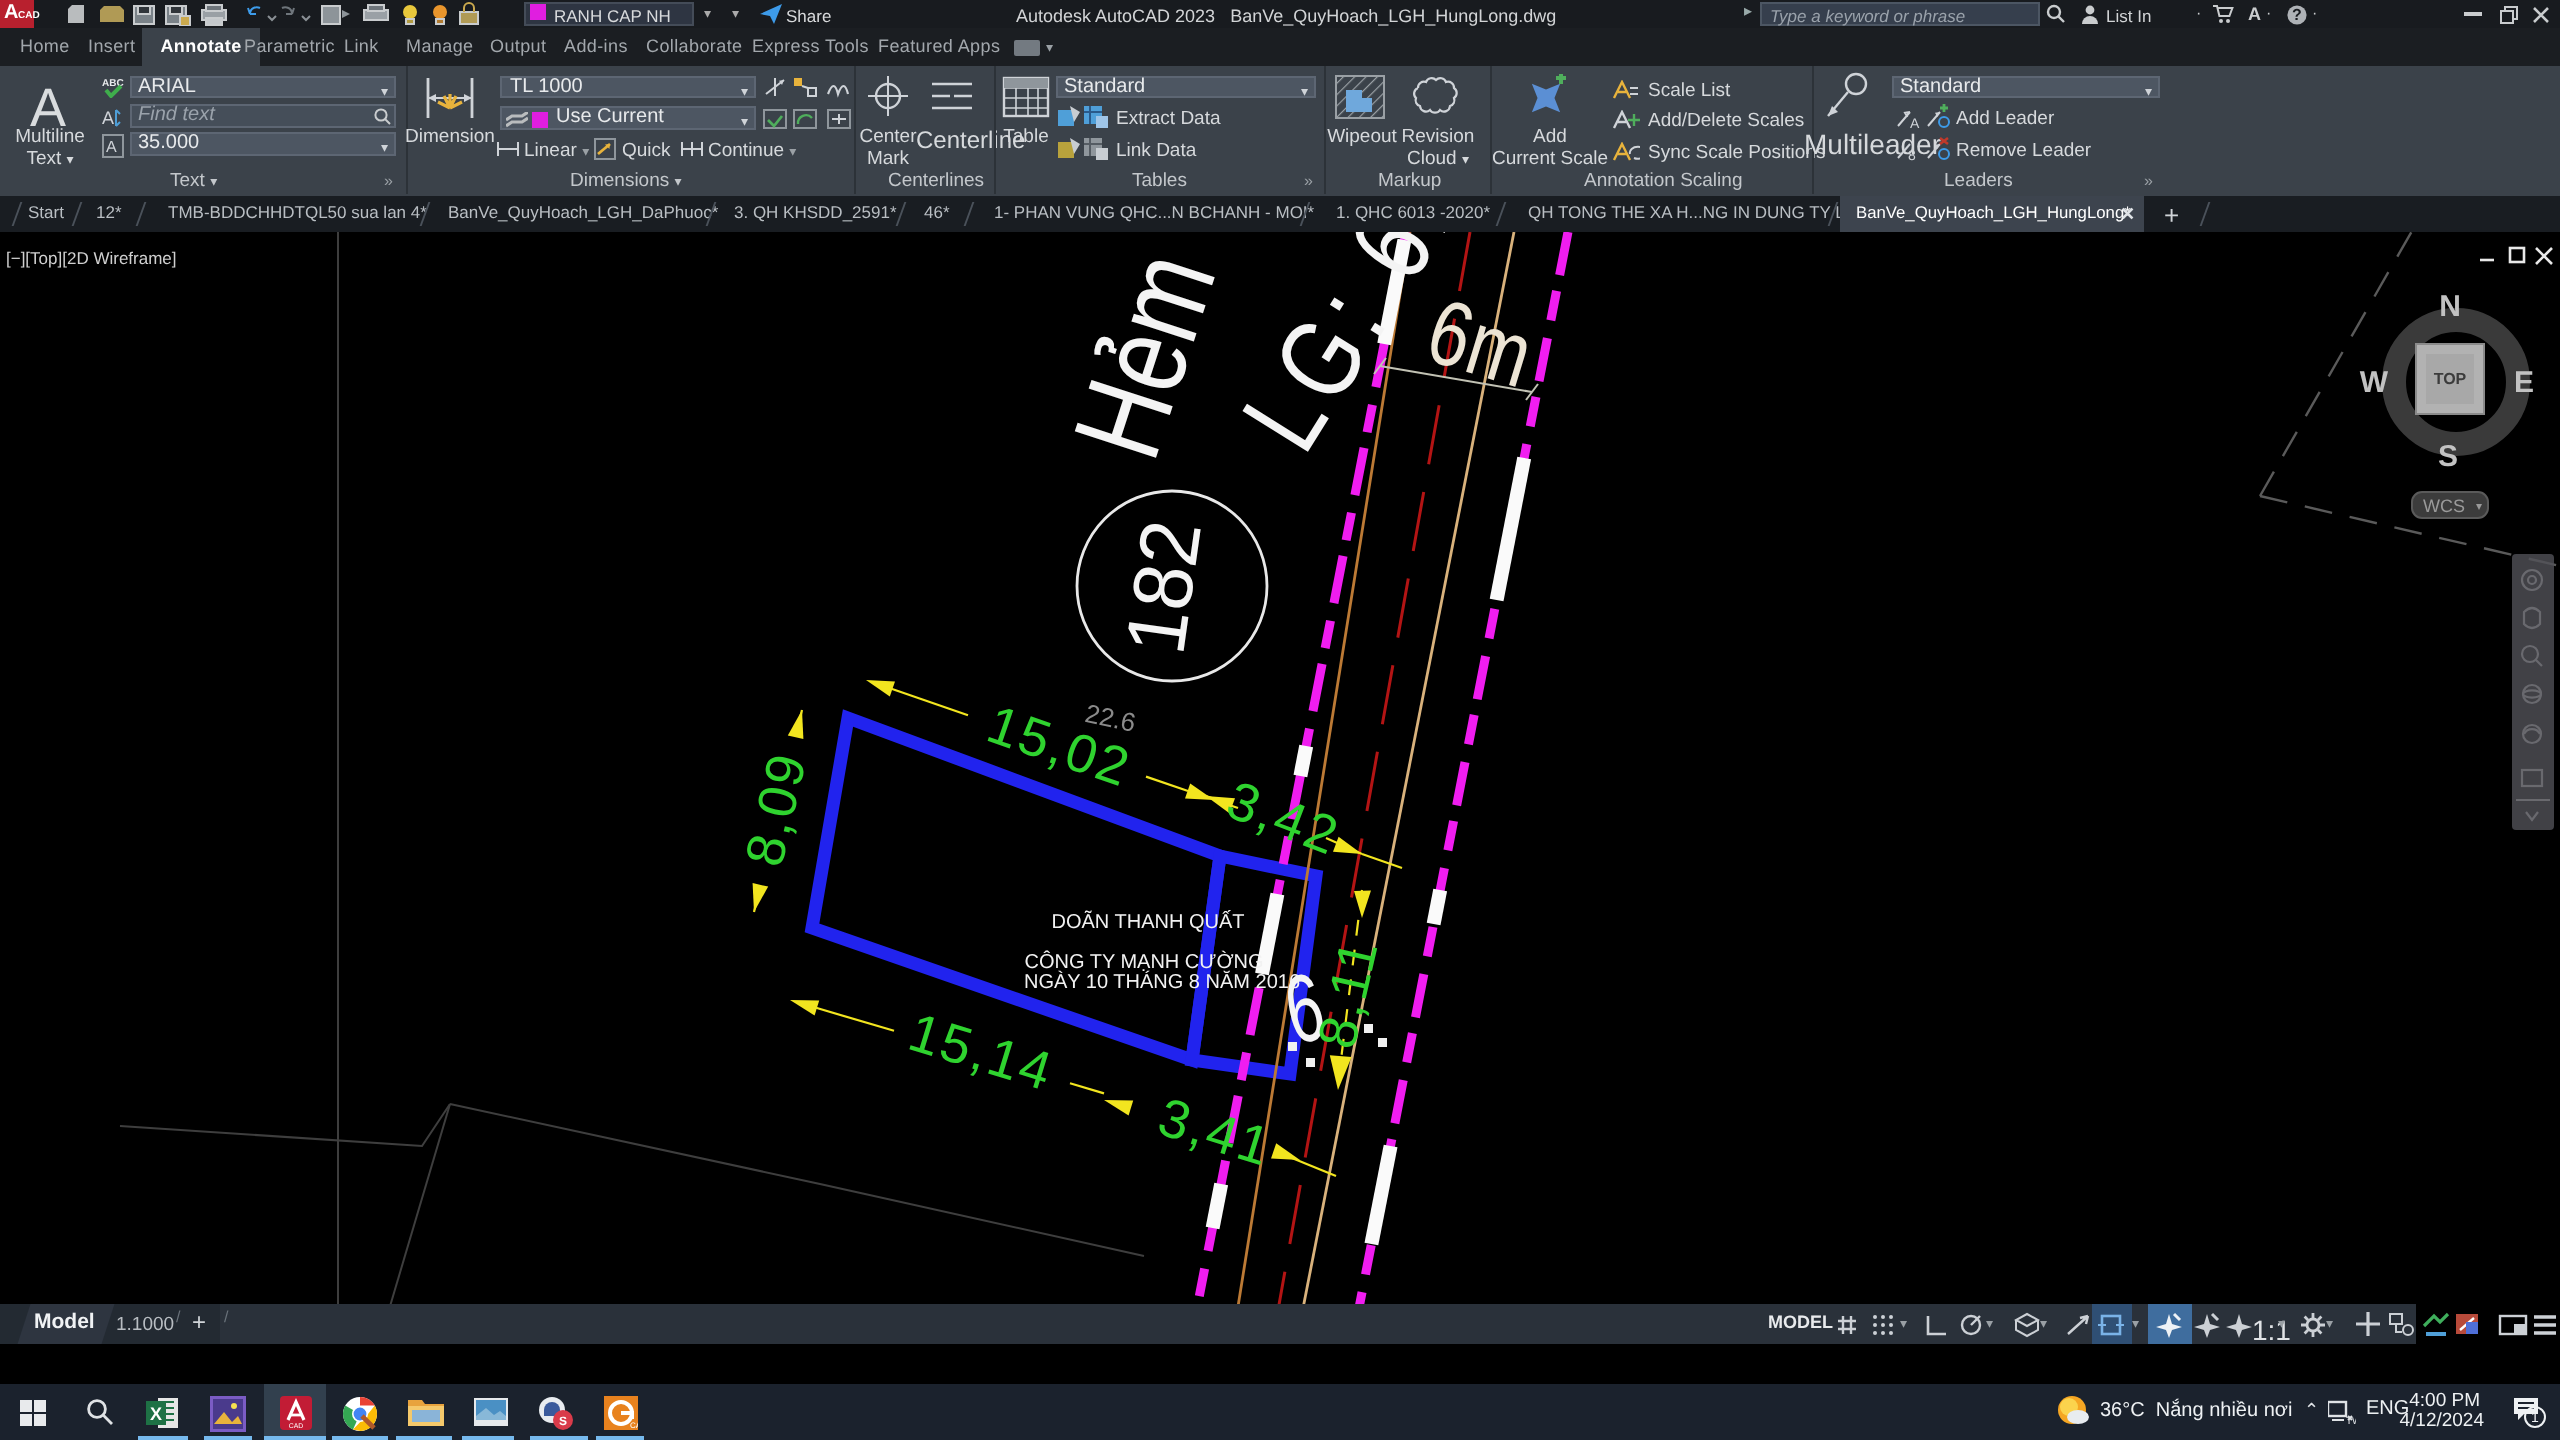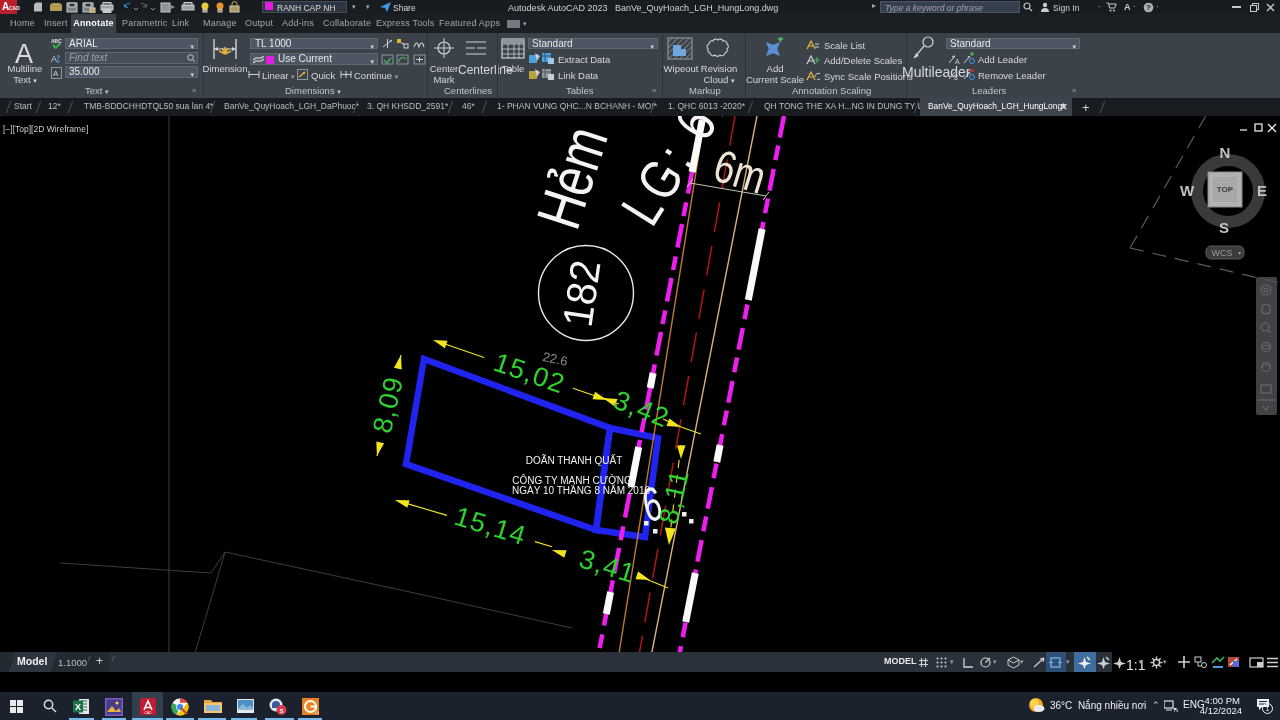--- a/index.html
+++ b/index.html
@@ -21,21 +21,21 @@
 .iclabel{position:absolute;font-size:9.5px;color:#d6d9dc;text-align:center;white-space:nowrap}
 .sml{position:absolute;font-size:9.5px;color:#d6d9dc;white-space:nowrap}
 
 #filetabs{position:absolute;left:0;top:98px;width:1280px;height:18px;background:#191d22;color:#b9bec3;font-size:8.5px}
 .ftab{position:absolute;top:0;height:18px;line-height:17px;white-space:nowrap}
 .fsep{position:absolute;top:3px;width:1px;height:12px;background:#4a515a;transform:skewX(-20deg)}
 #ftact{position:absolute;top:0;height:18px;background:#3d444e;color:#fff;font-weight:normal;line-height:17px}
 
 #canvas{position:absolute;left:0;top:116px}
 
-#statusbar{position:absolute;left:0;top:652px;width:1112px;height:20px;background:#2a313a;color:#ccd0d5;font-size:10px}
+#statusbar{position:absolute;left:0;top:652px;width:1208px;height:20px;background:#2a313a;color:#ccd0d5;font-size:10px}
 
 #taskbar{position:absolute;left:0;top:692px;width:1280px;height:28px;background:#1b222d;color:#e8eaec}
 </style>
 </head>
 <body>
 <div id="root">
 
 <div id="titlebar">
 
   <div class="abs" style="left:0;top:0;width:17px;height:14px;background:#b8202e"></div>
@@ -87,21 +87,21 @@
   <div class="abs" style="left:880px;top:1px;width:140px;height:12px;background:#363f4d;border:1px solid #4c5663"></div>
   <div class="abs" style="left:885px;top:2.5px;font-size:8.5px;font-style:italic;color:#9aa2ab">Type a keyword or phrase</div>
   <svg class="abs" style="left:1023px;top:2px" width="10" height="10" viewBox="0 0 10 10">
         <circle cx="4" cy="4" r="3" fill="none" stroke="#c9ccce" stroke-width="1.2"></circle>
         <path d="M6.3 6.3 L9 9" stroke="#c9ccce" stroke-width="1.2"></path>
       </svg>
   <svg class="abs" style="left:1040px;top:2px" width="10" height="10" viewBox="0 0 10 10">
         <circle cx="5" cy="3" r="2.2" fill="#c9ccce"></circle>
         <path d="M1 10 a4 4 0 0 1 8 0" fill="#c9ccce"></path>
       </svg>
-  <div class="abs" style="left:1053px;top:2.5px;font-size:8.5px;color:#d2d4d6">Sign In</div>
+  <div class="abs" style="left:1053px;top:2.5px;font-size:8.5px;color:#d2d4d6">List In</div>
   <div class="abs" style="left:1098px;top:2px;font-size:8px;color:#c9ccce">·</div>
   <svg class="abs" style="left:1106px;top:2px" width="11" height="10" viewBox="0 0 11 10">
         <path d="M0.5 1 h2 l1.2 5 h5 l1.5-4 h-7" fill="none" stroke="#c9ccce" stroke-width="1"></path>
         <circle cx="4.5" cy="8.5" r="1" fill="#c9ccce"></circle>
         <circle cx="8" cy="8.5" r="1" fill="#c9ccce"></circle>
       </svg>
   <div class="abs" style="left:1124px;top:1.5px;font-size:9px;font-weight:bold;color:#c9ccce">A</div>
   <div class="abs" style="left:1133px;top:2px;font-size:8px;color:#c9ccce">·</div>
   <svg class="abs" style="left:1143px;top:1.5px" width="11" height="11" viewBox="0 0 11 11">
         <circle cx="5.5" cy="5.5" r="4.8" fill="#aeb2b6"></circle>
@@ -111,21 +111,21 @@
   <div class="abs" style="left:1232px;top:6px;width:9px;height:1.5px;background:#c9ccce"></div>
   <div class="abs" style="left:1252px;top:3px;width:7px;height:7px;border:1.2px solid #c9ccce"></div>
   <div class="abs" style="left:1250px;top:5px;width:7px;height:7px;border:1.2px solid #c9ccce;background:#181b1f"></div>
   <svg class="abs" style="left:1266px;top:3px" width="9" height="9" viewBox="0 0 9 9">
         <path d="M1 1 L8 8 M8 1 L1 8" stroke="#c9ccce" stroke-width="1.3"></path>
       </svg>
 </div>
 <div id="tabrow">
   <div class="rtab" style="left:10px">Home</div>
   <div class="rtab" style="left:44px">Insert</div>
-  <div class="rtab act" style="left:71px;width:45px;text-align:center;padding:0">Annotate</div>
+  <div class="rtab act" style="left:71px;width:59px;text-align:center;padding:0">Annotate</div>
   <div class="rtab" style="left:122px">Parametric</div>
   <div class="rtab" style="left:172px">Link</div>
   <div class="rtab" style="left:203px">Manage</div>
   <div class="rtab" style="left:245px">Output</div>
   <div class="rtab" style="left:282px">Add-ins</div>
   <div class="rtab" style="left:323px">Collaborate</div>
   <div class="rtab" style="left:376px">Express Tools</div>
   <div class="rtab" style="left:439px">Featured Apps</div>
   <div class="abs" style="left:507px;top:6px;width:13px;height:8px;background:#737a81;border-radius:1px"></div>
   <div class="abs" style="left:523px;top:6px;font-size:7px;color:#9aa0a5">▾</div>

